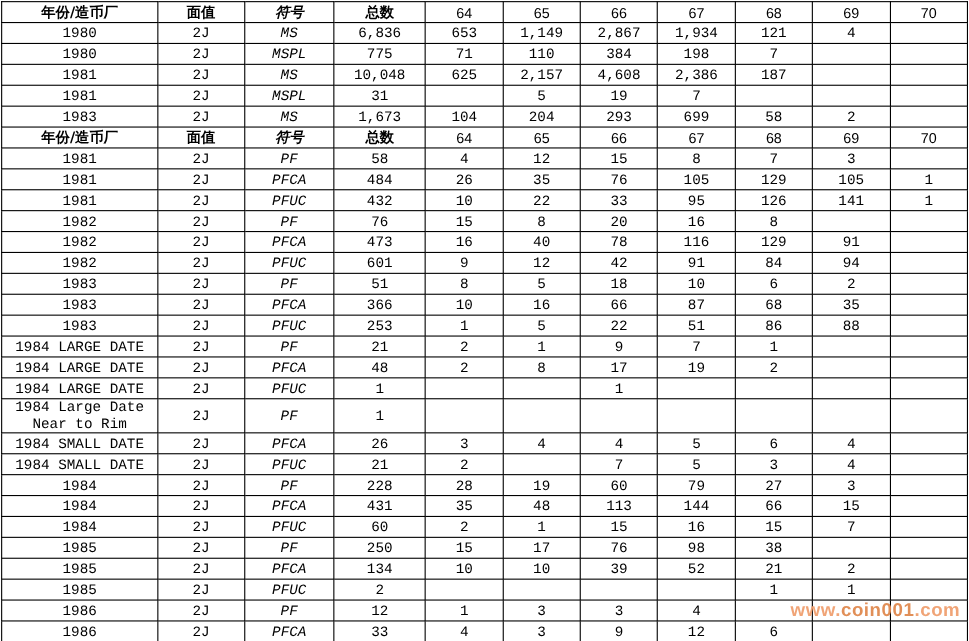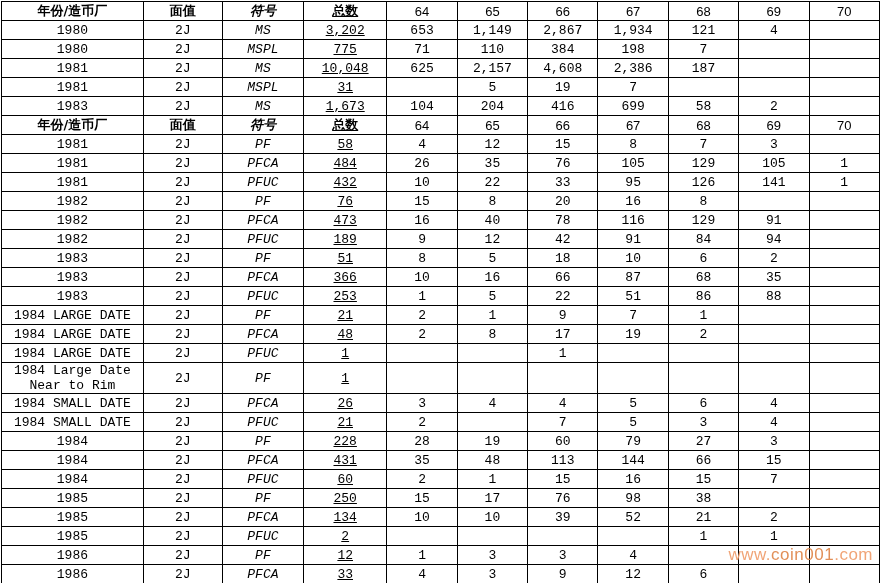--- a/index.html
+++ b/index.html
@@ -28,21 +28,21 @@
     height: 18px;
     padding: 0;
     font-weight: normal;
     color: #000000;
     white-space: nowrap;
     overflow: hidden;
   }
   .col-year   { width: 130px; }
   .col-denom  { width: 72px; }
   .col-symbol { width: 74px; font-style: italic; }
-  .col-total  { width: 76px; text-decoration: underline; }
+  .col-total  { width: 76px; }
   .col-grade  { width: 64px; }
   .hdr td {
     font-family: Liberation Sans, sans-serif;
     font-weight: bold;
     font-size: 13px;
     height: 19px;
   }
   .hdr .cjk {
     font-family: "DejaVu Sans", sans-serif;
     font-weight: bold;
@@ -61,21 +61,21 @@
     font-size: 12px;
     line-height: 15px;
     white-space: normal;
   }
   .watermark {
     position: absolute;
     right: 8px;
     bottom: 18px;
     font-family: "Liberation Sans", sans-serif;
     font-size: 17px;
-    font-weight: normal;
+    font-weight: bold;
     color: #f0a070;
     letter-spacing: 0.5px;
     opacity: 0.95;
     pointer-events: none;
   }
   .watermark .dark { color: #e08a50; }
 </style>
 </head>
 <body>
 
@@ -91,21 +91,21 @@
         <td class="col-grade">66</td>
         <td class="col-grade">67</td>
         <td class="col-grade">68</td>
         <td class="col-grade">69</td>
         <td class="col-grade">70</td>
       </tr>
       <tr>
         <td class="col-year cell-mono">1980</td>
         <td class="col-denom cell-mono">2J</td>
         <td class="col-symbol cell-mono">MS</td>
-        <td class="col-total cell-mono">3,202</td>
+        <td class="col-total cell-mono">6,836</td>
         <td class="col-grade cell-mono">653</td>
         <td class="col-grade cell-mono">1,149</td>
         <td class="col-grade cell-mono">2,867</td>
         <td class="col-grade cell-mono">1,934</td>
         <td class="col-grade cell-mono">121</td>
         <td class="col-grade cell-mono">4</td>
         <td class="col-grade cell-mono"></td>
       </tr>
       <tr>
         <td class="col-year cell-mono">1980</td>
@@ -146,21 +146,21 @@
         <td class="col-grade cell-mono"></td>
         <td class="col-grade cell-mono"></td>
       </tr>
       <tr>
         <td class="col-year cell-mono">1983</td>
         <td class="col-denom cell-mono">2J</td>
         <td class="col-symbol cell-mono">MS</td>
         <td class="col-total cell-mono">1,673</td>
         <td class="col-grade cell-mono">104</td>
         <td class="col-grade cell-mono">204</td>
-        <td class="col-grade cell-mono">416</td>
+        <td class="col-grade cell-mono">293</td>
         <td class="col-grade cell-mono">699</td>
         <td class="col-grade cell-mono">58</td>
         <td class="col-grade cell-mono">2</td>
         <td class="col-grade cell-mono"></td>
       </tr>
       <tr class="hdr">
         <td class="col-year cjk">年份/造币厂</td>
         <td class="col-denom cjk">面值</td>
         <td class="col-symbol cjk">符号</td>
         <td class="col-total cjk">总数</td>
@@ -234,21 +234,21 @@
         <td class="col-grade cell-mono">78</td>
         <td class="col-grade cell-mono">116</td>
         <td class="col-grade cell-mono">129</td>
         <td class="col-grade cell-mono">91</td>
         <td class="col-grade cell-mono"></td>
       </tr>
       <tr>
         <td class="col-year cell-mono">1982</td>
         <td class="col-denom cell-mono">2J</td>
         <td class="col-symbol cell-mono">PFUC</td>
-        <td class="col-total cell-mono">189</td>
+        <td class="col-total cell-mono">601</td>
         <td class="col-grade cell-mono">9</td>
         <td class="col-grade cell-mono">12</td>
         <td class="col-grade cell-mono">42</td>
         <td class="col-grade cell-mono">91</td>
         <td class="col-grade cell-mono">84</td>
         <td class="col-grade cell-mono">94</td>
         <td class="col-grade cell-mono"></td>
       </tr>
       <tr>
         <td class="col-year cell-mono">1983</td>

